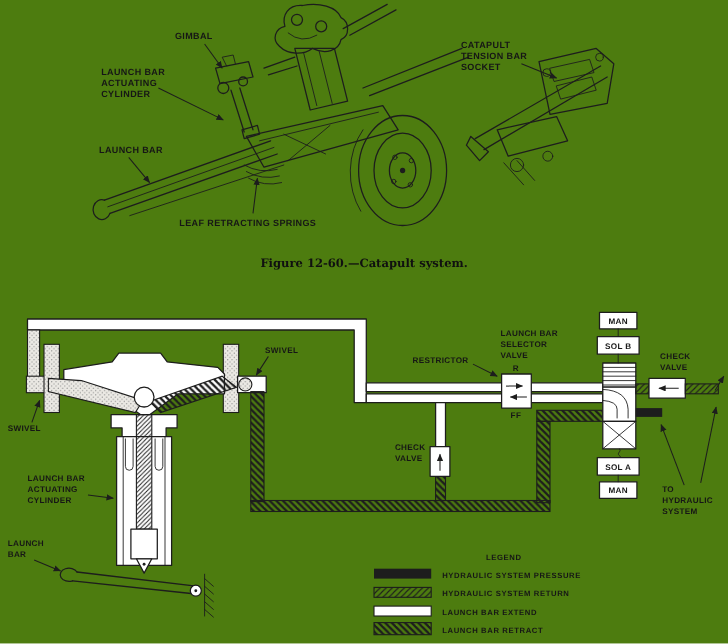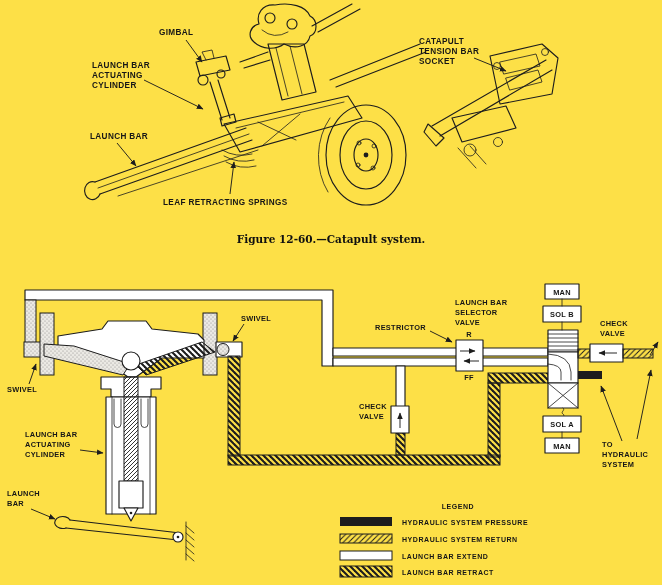--- a/index.html
+++ b/index.html
@@ -1,17 +1,17 @@
 <!DOCTYPE html>
 <html><head>
 <meta charset="utf-8">
 <style>
   html,body{margin:0;padding:0;background:#ffffff;}
   body{width:662px;height:585px;font-family:"Liberation Sans",sans-serif;}
-  #page{width:662px;height:585px;position:relative;background:#fde047;}
+  #page{width:662px;height:585px;position:relative;background:#4d7c0f;}
   svg{display:block;}
   .ln{fill:none;stroke:#1d1d1d;stroke-width:1.15;stroke-linecap:round;stroke-linejoin:round;}
   .lnt{fill:none;stroke:#1d1d1d;stroke-width:.8;stroke-linecap:round;stroke-linejoin:round;}
   .wf{fill:#ffffff;stroke:#1d1d1d;stroke-width:1.15;stroke-linejoin:round;}
   .ld{fill:none;stroke:#1d1d1d;stroke-width:.95;}
   .t1{font:700 8.2px "Liberation Sans",sans-serif;fill:#161616;letter-spacing:.35px;}
   .t2{font:700 7.4px "Liberation Sans",sans-serif;fill:#161616;letter-spacing:.3px;}
   .leg{font:700 7px "Liberation Sans",sans-serif;fill:#161616;letter-spacing:.55px;}
   .cap{font:700 10.5px "DejaVu Serif",serif;fill:#101010;}
 </style>

